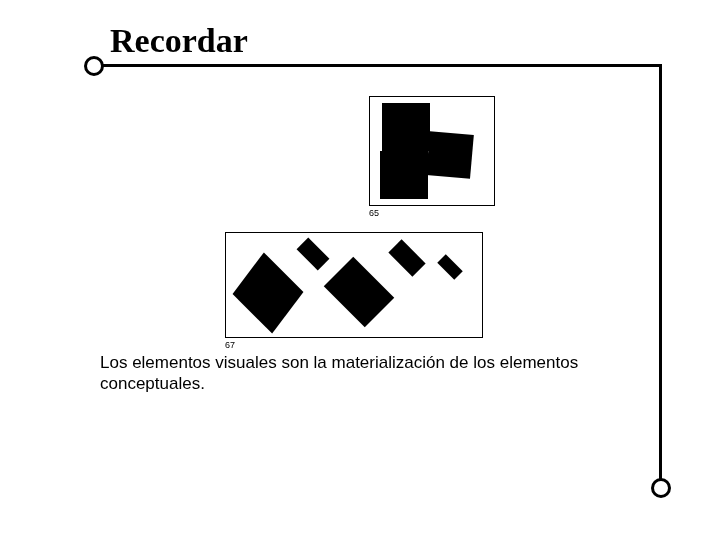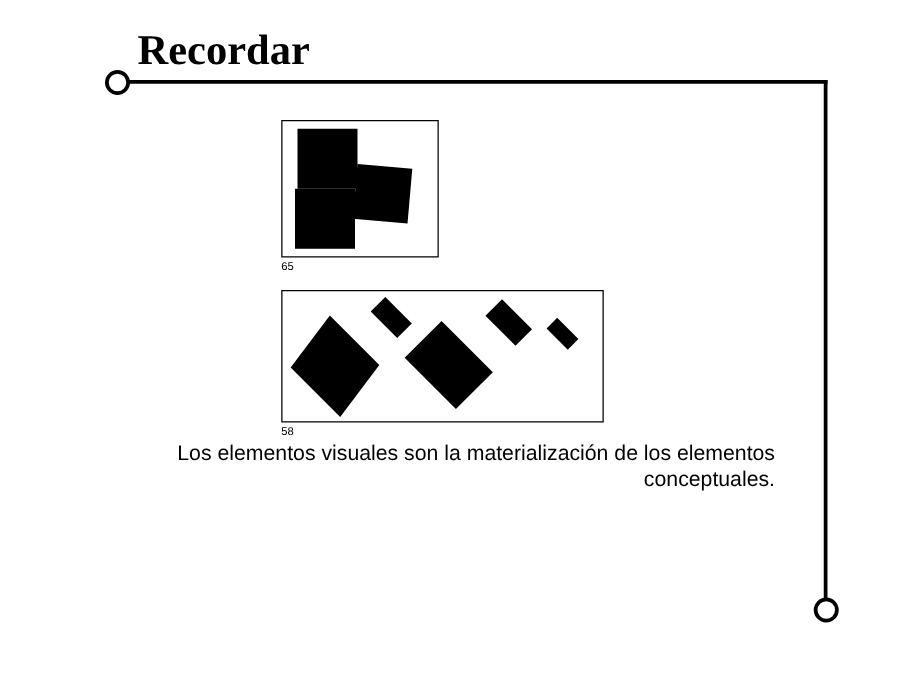--- a/index.html
+++ b/index.html
@@ -55,20 +55,21 @@
 
   .figures {
     position: absolute;
     top: 96px;
     left: 225px;
     width: 270px;
   }
   .fig-row {
     display: flex;
     gap: 8px;
+    justify-content: flex-end;
   }
   .fig-box {
     border: 1px solid #000;
     background: #fff;
     position: relative;
   }
   .fig65 { width: 124px; height: 108px; }
   .fig66 { width: 124px; height: 108px; }
   .fig67 { width: 256px; height: 104px; margin-top: 14px; }
 
@@ -103,21 +104,21 @@
 
   .body-text {
     position: absolute;
     top: 352px;
     left: 100px;
     width: 520px;
     font-size: 17px;
     line-height: 1.25;
     color: #000;
   }
-  .body-text p { margin: 0 0 20px 0; text-align: right; }
+  .body-text p { margin: 0 0 20px 0; }
 </style>
 </head>
 <body>
 
 <div class="slide">
 
   <div class="title">Recordar</div>
 
   <div class="frame-line-top"></div>
   <div class="frame-line-right"></div>
@@ -136,21 +137,21 @@
       </div>
     </div>
     <div>
       <div class="fig-box fig67">
         <div class="dia d1"></div>
         <div class="dia d2"></div>
         <div class="dia d3"></div>
         <div class="dia d4"></div>
         <div class="dia d5"></div>
       </div>
-      <div class="caption">58</div>
+      <div class="caption">67</div>
     </div>
   </div>
 
   <div class="body-text">
     <p>Los elementos visuales son la materialización de los elementos conceptuales.</p>
   </div>
 
 </div>
 
 </body></html>

